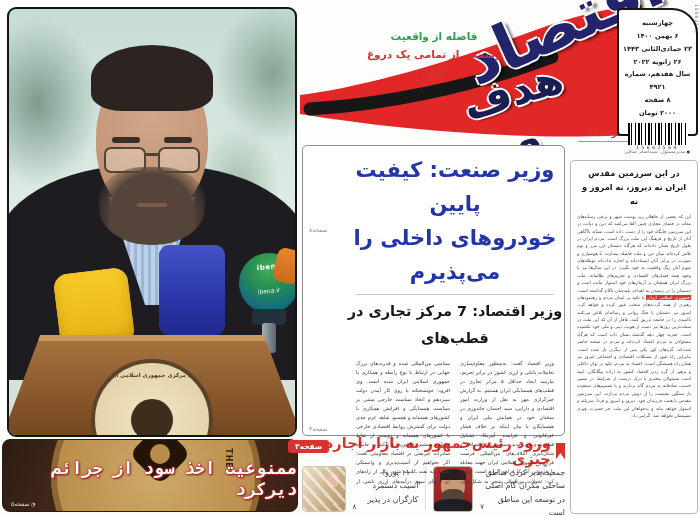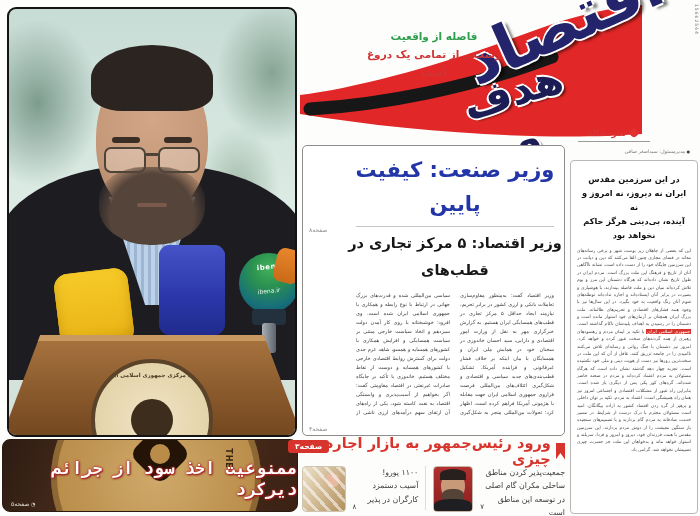--- a/index.html
+++ b/index.html
@@ -146,21 +146,21 @@
   .edit .head { position:absolute; right:60px; top:0; display:flex; align-items:center;
     gap:4px; direction:rtl; }
   .drop { width:8px; height:8px; background:#e03030; border-radius:0 50% 50% 50%;
     transform:rotate(45deg); }
   .edit .label { color:#d63434; font-weight:800; font-size:9px; }
   .edit .rule { position:absolute; right:48px; top:13px; width:72px; height:1px; background:#9a9a9a; }
   .edit .byline { position:absolute; right:8px; top:20px; font-size:5px; color:#7a7a7a;
     direction:rtl; }
   .edit .byline::before { content:"● "; color:#444; font-size:4px; }
   .edit .box { position:absolute; left:0; right:0; top:32px; bottom:0;
-    border:1px solid #b8b8b8; border-radius:4px; background:#fff; padding:12px 6px 4px; }
+    border:1px solid #b8b8b8; border-radius:4px; background:#fff; padding:6px 6px 4px; }
   .edit .etitle { text-align:center; font-size:8.2px; font-weight:800; color:#141414;
     line-height:1.7; margin-bottom:4px; }
   .edit .ebody { font-size:4.5px; line-height:1.64; text-align:justify; color:#4a4a4a; }
   .edit .hl { background:#d6342c; color:#fff; padding:0 1px; }
 
   
   .strip { position:absolute; left:302px; top:440px; width:263px; height:72px; }
   .strip .row1 { position:relative; height:22px; display:flex; align-items:center;
     direction:rtl; }
   .qmark { width:10px; height:17px; background:#d6342c; margin-left:5px;
@@ -199,20 +199,31 @@
     <svg width="400" height="142" viewBox="0 0 400 142">
       <path d="M0,95 C55,88 140,66 230,32 C262,20 295,11 322,7 L342,5 L342,134 C250,141 115,133 0,114 Z" fill="#e12727"></path>
       <path d="M10,109 C80,105 170,88 252,57" stroke="#171717" stroke-width="13" fill="none" stroke-linecap="round"></path>
     </svg>
     <div class="mt-word1">اقتصاد</div>
     <div class="mt-word2">هدف و</div>
     <div class="tagline">
       <div class="g">فاصله از واقعیت</div>
       <div class="r">زشت‌تر از تمامی یک دروغ است</div>
     </div>
+    <div class="datebox">
+      <div class="ln">چهارشنبه</div>
+      <div class="ln">۶ بهمن ۱۴۰۰</div>
+      <div class="ln">۲۳ جمادی‌الثانی ۱۴۴۳</div>
+      <div class="ln">۲۶ ژانویه ۲۰۲۲</div>
+      <div class="ln">سال هفدهم، شماره ۴۹۲۱</div>
+      <div class="ln">۸ صفحه</div>
+      <div class="ln">۲۰۰۰ تومان</div>
+      <div class="barcode"></div>
+      <div class="bdigits">15662564</div>
+    </div>
   </div>
   <div class="edge-digits">15662564</div>
 
   <div class="photo">
     <div class="suit"></div>
     <div class="shirt"></div>
     <div class="neck"></div>
     <div class="face"></div>
     <div class="hair"></div>
     <div class="brow r"></div>
@@ -255,41 +266,41 @@
     <div class="gold"></div>
     <div class="emb"></div>
     <div class="ring-letters">THE</div>
     <h1>ممنوعیت اخذ سود از جرائم دیرکرد</h1>
     <div class="pref">صفحه۵</div>
   </div>
 
   <div class="lead">
     <div class="hl1">
       <div>وزیر صنعت: کیفیت پایین</div>
+      <div>خودروهای داخلی را می‌پذیرم</div>
     </div>
     <div class="pref8">صفحه۸</div>
     <hr>
     <div class="sub">
-      <div>وزیر اقتصاد: ۵ مرکز تجاری در قطب‌های</div>
+      <div>وزیر اقتصاد: 7 مرکز تجاری در قطب‌های</div>
     </div>
     <div class="bodycols">وزیر اقتصاد گفت: به‌منظور مقاوم‌سازی تعاملات بانکی و ارزی کشور در برابر تحریم، نیازمند ایجاد حداقل ۵ مرکز تجاری در قطب‌های همسایگی ایران هستیم. به گزارش خبرگزاری مهر به نقل از وزارت امور اقتصادی و دارایی، سید احسان خاندوزی در سخنان خود در همایش ملی ایران و همسایگان با بیان اینکه بر خلاف فشار غیرقانونی و فزاینده آمریکا، تشکیل قطب‌بندی‌های جدید سیاسی و اقتصادی و شکل‌گیری ائتلاف‌های بین‌المللی فرصت فراروی جمهوری اسلامی ایران جهت مقابله با هژمونی آمریکا فراهم کرده است، اظهار کرد: تحولات بین‌المللی منجر به شکل‌گیری سیاسی بین‌المللی شده و قدرت‌های بزرگ جهانی در ارتباط با نوع رابطه و همکاری با جمهوری اسلامی ایران شده است. وی افزود: خوشبختانه با روی کار آمدن دولت سیزدهم و اتخاذ سیاست خارجی مبتنی بر سیاست همسایگی و افزایش همکاری با کشورهای همسایه و همسو، شاهد عزم جدی دولت برای گسترش روابط اقتصادی خارجی با کشورهای همسایه و دوست از نقاط مختلف هستیم. خاندوزی با تأکید بر جایگاه صادرات غیرنفتی در اقتصاد مقاومتی گفت: اگر بخواهیم از آسیب‌پذیری و وابستگی اقتصاد به نفت کاسته شود، یکی از راه‌های آن ارتقای سهم درآمدهای ارزی ناشی از صادرات غیرنفتی است و باید در مسیر صادرات غیرنفتی حرکت کنیم.</div>
     <div class="pref4">صفحه۴</div>
   </div>
 
   <div class="edit">
     <div class="head">
       <div class="drop"></div>
       <div class="label">سرمقاله</div>
     </div>
     <div class="rule"></div>
     <div class="byline">مدیرمسئول: سیداصغر صافی</div>
     <div class="box">
       <div class="etitle">
         <div>در این سرزمین مقدس ایران نه دیروز، نه امروز و نه</div>
-        <div>آینده، بی‌دینی هرگز حاکم نخواهد بود</div>
       </div>
       <div class="ebody"><span>این که بعضی از جاهلان زیر پوست شهر و برخی رسانه‌های معاند در فضای مجازی چنین القا می‌کنند که دین و دیانت در این سرزمین جایگاه خود را از دست داده است، نشانه ناآگاهی آنان از تاریخ و فرهنگ این ملت بزرگ است. مردم ایران در طول تاریخ نشان داده‌اند که هرگاه دشمنان این مرز و بوم تلاش کرده‌اند میان دین و ملت فاصله بیندازند، با هوشیاری و بصیرت در برابر آنان ایستاده‌اند و اجازه نداده‌اند توطئه‌های شوم آنان رنگ واقعیت به خود بگیرد. در این سال‌ها نیز با وجود همه فشارهای اقتصادی و تحریم‌های ظالمانه، ملت بزرگ ایران همچنان بر آرمان‌های خود استوار مانده است و دشمنان را در رسیدن به اهداف پلیدشان ناکام گذاشته است. </span><span class="hl">جمهوری اسلامی ایران</span><span> با تکیه بر ایمان مردم و رهنمودهای رهبری از همه گردنه‌های سخت عبور کرده و خواهد کرد. امروز نیز دشمنان با جنگ روانی و رسانه‌ای تلاش می‌کنند ناامیدی را در جامعه تزریق کنند، غافل از آن که این ملت در سخت‌ترین روزها نیز دست از هویت دینی و ملی خود نکشیده است. تجربه چهار دهه گذشته نشان داده است که هرگاه مسئولان به مردم اعتماد کرده‌اند و مردم در صحنه حاضر شده‌اند، گره‌های کور یکی پس از دیگری باز شده است. بنابراین راه عبور از مشکلات اقتصادی و اجتماعی امروز نیز همان راه همیشگی است: اعتماد به مردم، تکیه بر توان داخلی و پرهیز از گره زدن اقتصاد کشور به اراده بیگانگان. امید است مسئولان محترم با درک درست از شرایط، در مسیر خدمت صادقانه به مردم گام بردارند و با تصمیم‌های سنجیده بار سنگین معیشت را از دوش مردم بردارند. این سرزمین مقدس با همت فرزندان خود، دیروز و امروز و فردا، سربلند و استوار خواهد ماند و بدخواهان این ملت جز حسرت چیزی نصیبشان نخواهد شد. گرامی باد.</span></div>
     </div>
   </div>
 
   <div class="strip">
     <div class="row1">
       <div class="qmark"></div>
       <div class="rhead">ورود رئیس‌جمهور به بازار اجاره چیزی</div>
       <div class="badge">صفحه۳</div>

